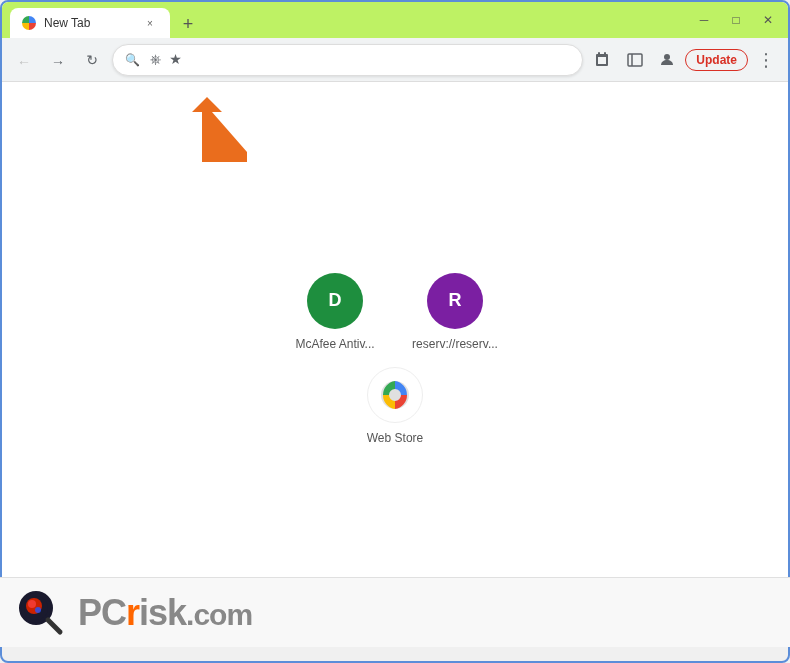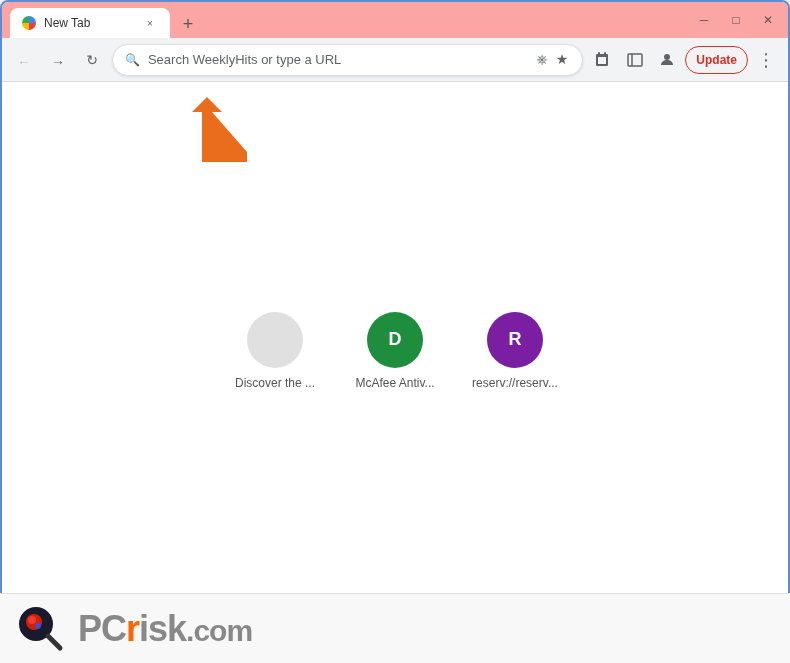--- a/index.html
+++ b/index.html
@@ -8,21 +8,21 @@
       height: 663px;
       font-family: -apple-system, BlinkMacSystemFont, 'Segoe UI', Arial, sans-serif;
       background: #f0f0f0;
       overflow: hidden;
       border: 2px solid #5b8dd9;
       border-radius: 8px;
     }
 
     
     .title-bar {
-      background: #fca5a5;
+      background: #bef264;
       height: 36px;
       display: flex;
       align-items: center;
       padding: 0 8px;
       border-radius: 6px 6px 0 0;
     }
     .tab-strip {
       display: flex;
       align-items: flex-end;
       gap: 0;
@@ -104,20 +104,21 @@
       padding: 0 12px;
       gap: 8px;
       box-shadow: 0 1px 3px rgba(0,0,0,0.1);
     }
     .address-bar-icon { font-size: 12px; color: #5f6368; }
     .address-bar-text { font-size: 13px; color: #5f6368; flex: 1; }
     .address-bar-actions { display: flex; gap: 4px; }
     .address-action { font-size: 14px; color: #5f6368; cursor: pointer; padding: 2px; }
     .toolbar-right {
       display: flex;
+      align-items: center;
       gap: 4px;
     }
     .toolbar-icon-btn {
       width: 28px; height: 28px;
       border-radius: 50%;
       display: flex; align-items: center; justify-content: center;
       font-size: 14px; color: #5f6368;
       cursor: pointer;
     }
     .update-btn {
@@ -204,21 +205,21 @@
       text-align: center;
       white-space: nowrap;
       overflow: hidden;
       text-overflow: ellipsis;
       max-width: 90px;
     }
 
     
     .watermark {
       position: absolute;
-      bottom: 0;
+      bottom: 16px;
       left: 0;
       right: 0;
       height: 70px;
       background: #f8f8f8;
       border-top: 1px solid #e0e0e0;
       display: flex;
       align-items: center;
       padding: 8px 16px;
       gap: 12px;
     }
@@ -246,21 +247,20 @@
     <div class="window-btn">✕</div>
   </div>
 </div>
 
 <div class="toolbar">
   <div class="nav-btn disabled" title="">←</div>
   <div class="nav-btn">→</div>
   <div class="nav-btn">↻</div>
   <div class="address-bar">
     <span class="address-bar-icon">🔍</span>
-    <span class="address-bar-text">Search WeeklyHits or type a URL</span>
     <div class="address-bar-actions">
       <span class="address-action">⎈</span>
       <span class="address-action">★</span>
     </div>
   </div>
   <div class="toolbar-right">
     <div class="toolbar-icon-btn">
       <svg width="16" height="16" viewBox="0 0 16 16" fill="#5f6368">
         <path d="M12 2h-1V1a1 1 0 0 0-2 0v1H5V1a1 1 0 0 0-2 0v1H2a1 1 0 0 0-1 1v10a1 1 0 0 0 1 1h10a1 1 0 0 0 1-1V3a1 1 0 0 0-1-1zm-1 10H3V5h8v7z"></path>
       </svg>
@@ -294,38 +294,47 @@
         </marker>
       </defs>
 
       <polygon points="55,60 20,20 30,20 15,5 0,20 10,20 10,70 55,70" fill="#e85d04" opacity="0.9"></polygon>
     </svg>
   </div>
 
   <div class="shortcuts-grid">
     <div class="shortcuts-row">
 
-      <div class="shortcut-item">
-        <div class="shortcut-icon gray"></div>
-        <span class="shortcut-label">Discover the ...</span>
-      </div>
 
       <div class="shortcut-item">
         <div class="shortcut-icon green">D</div>
         <span class="shortcut-label">McAfee Antiv...</span>
       </div>
 
       <div class="shortcut-item">
         <div class="shortcut-icon purple">R</div>
         <span class="shortcut-label">reserv://reserv...</span>
       </div>
     </div>
     <div class="shortcuts-row">
 
 
+      <div class="shortcut-item">
+        <div class="shortcut-icon mcafee">
+          <svg width="32" height="32" viewBox="0 0 32 32">
+            <circle cx="16" cy="16" r="14" fill="#e0e0e0"></circle>
+            <path d="M16 2 A14 14 0 0 1 28 16 L22 16 A6 6 0 0 0 16 10 Z" fill="#4285f4"></path>
+            <path d="M28 16 A14 14 0 0 1 16 30 L16 22 A6 6 0 0 0 22 16 Z" fill="#ea4335"></path>
+            <path d="M16 30 A14 14 0 0 1 4 16 L10 16 A6 6 0 0 0 16 22 Z" fill="#fbbc05"></path>
+            <path d="M4 16 A14 14 0 0 1 16 2 L16 10 A6 6 0 0 0 10 16 Z" fill="#34a853"></path>
+            <circle cx="16" cy="16" r="5" fill="#e0e0e0"></circle>
+          </svg>
+        </div>
+        <span class="shortcut-label">Web Store</span>
+      </div>
     </div>
   </div>
 </div>
 
 <div class="watermark">
   <div class="watermark-logo">
 
     <svg width="50" height="50" viewBox="0 0 50 50">
       <circle cx="20" cy="20" r="16" fill="#1a1a2e" stroke="#1a1a2e" stroke-width="2"></circle>
       <circle cx="20" cy="20" r="12" fill="#1a1a2e"></circle>

